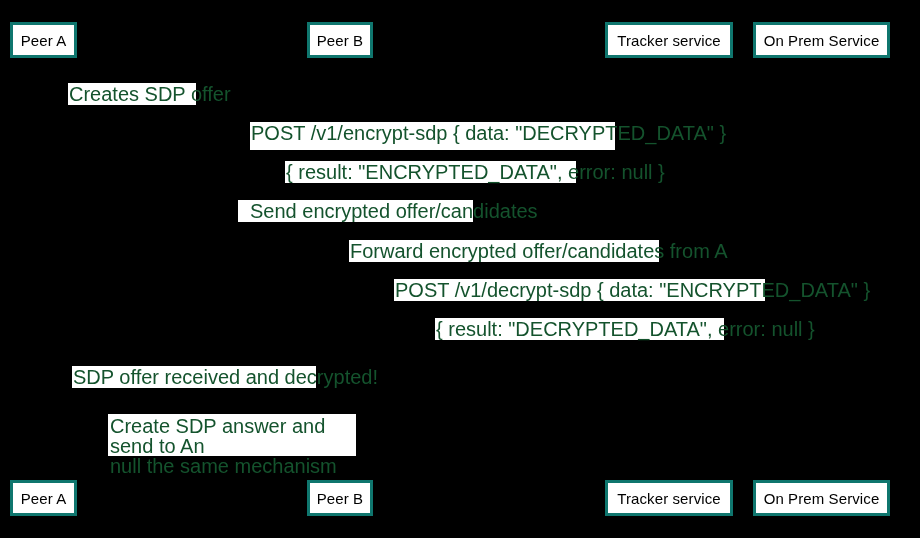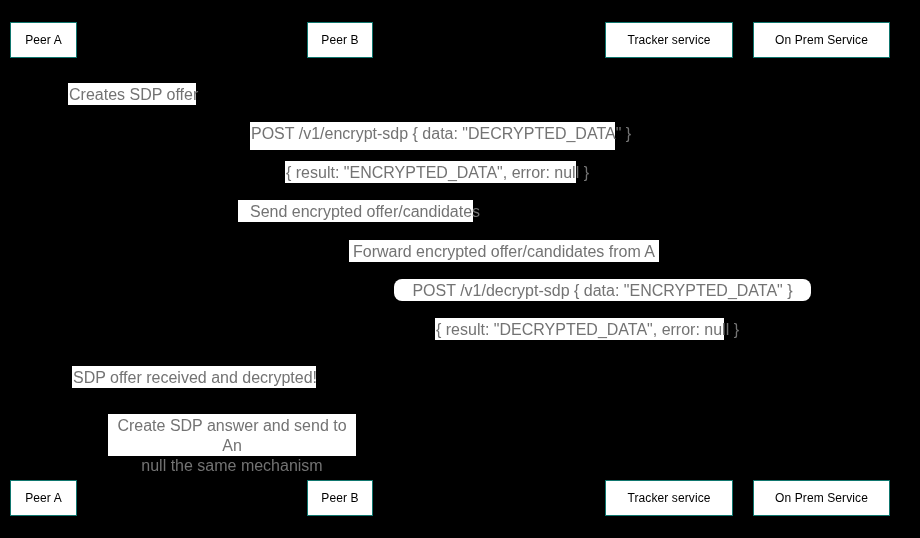--- a/index.html
+++ b/index.html
@@ -17,49 +17,48 @@
     position: relative;
     width: 920px;
     height: 538px;
     background: #000000;
   }
   
   .participant {
     position: absolute;
     background: #ffffff;
     color: #000000;
-    border: 1px solid #0f766e;
+    border: 3px solid #0f766e;
     box-sizing: border-box;
-    font-size: 12px;
+    font-size: 15px;
     line-height: 1;
     display: flex;
     align-items: center;
     justify-content: center;
     white-space: nowrap;
     letter-spacing: 0.1px;
   }
   
   .lifeline {
     position: absolute;
     width: 1px;
     background: #000000;
     top: 58px;
     height: 420px;
   }
   
   .msg-label {
     position: absolute;
     background: #ffffff;
-    color: #737373;
-    font-size: 16px;
+    color: #14532d;
+    font-size: 20px;
     line-height: 21px;
     white-space: nowrap;
     padding: 1px 1px 1px 1px;
     box-sizing: border-box;
-    text-align: center;
   }
   .msg-label.multiline {
     white-space: normal;
     line-height: 20px;
     padding: 2px 2px;
   }
 </style>
 </head>
 <body>
 
@@ -96,21 +95,21 @@
   </div>
 
   <div class="msg-label" style="left:238px; top:200px; width:235px; height:22px;padding-left:12px;">
     <span>Send encrypted offer/candidates</span>
   </div>
 
   <div class="msg-label" style="left:349px; top:240px; width:310px; height:22px;">
     <span>Forward encrypted offer/candidates from A</span>
   </div>
 
-  <div class="msg-label" style="left:394px; top:279px; width:417px; height:22px;border-radius:8px;">
+  <div class="msg-label" style="left:394px; top:279px; width:371px; height:22px;">
     <span>POST /v1/decrypt-sdp { data: "ENCRYPTED_DATA" }</span>
   </div>
 
   <div class="msg-label" style="left:435px; top:318px; width:289px; height:22px;">
     <span>{ result: "DECRYPTED_DATA", error: null }</span>
   </div>
 
   <div class="msg-label" style="left:72px; top:366px; width:244px; height:22px;">
     <span>SDP offer received and decrypted!</span>
   </div>

